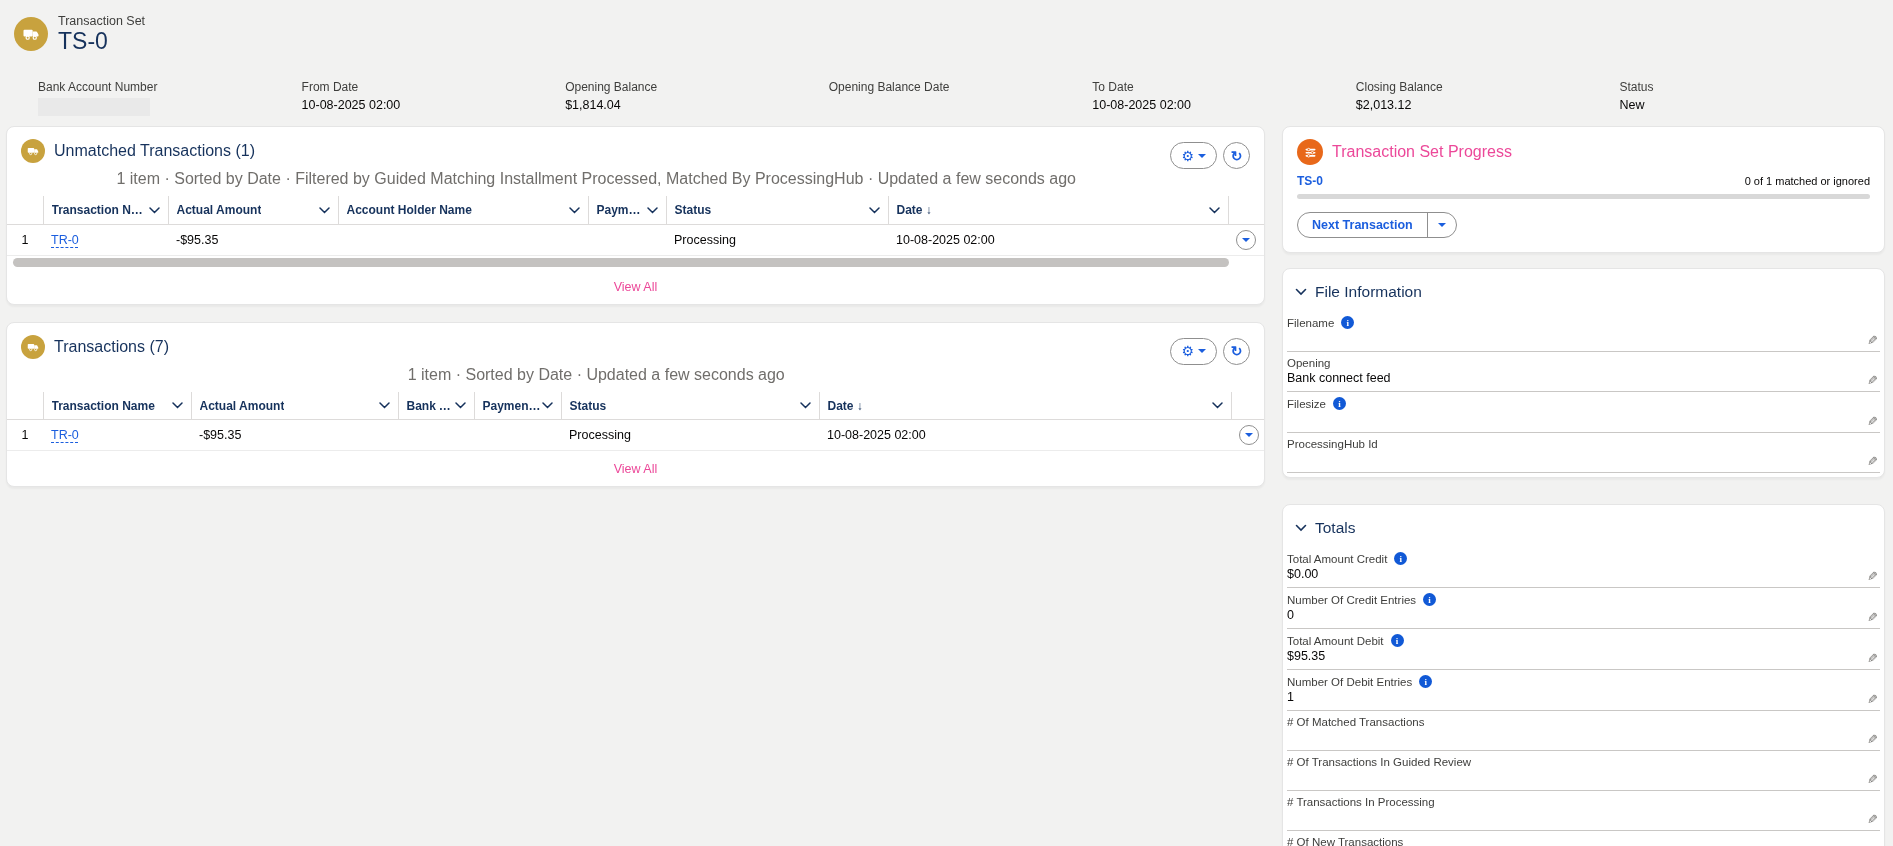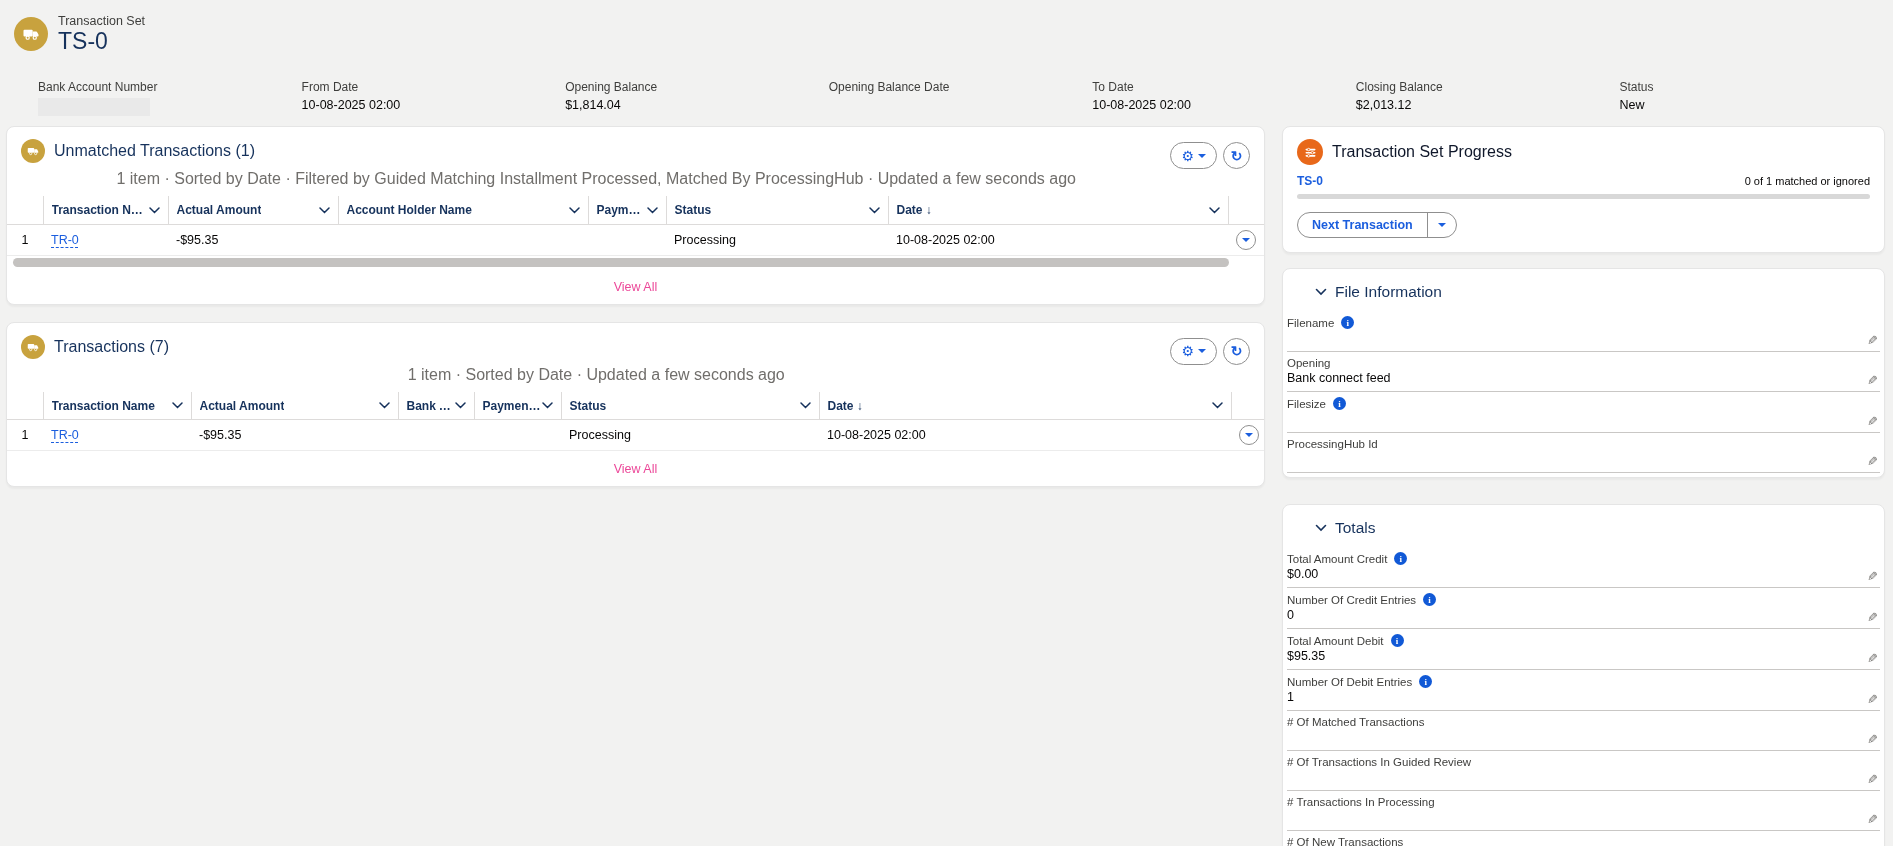--- a/index.html
+++ b/index.html
@@ -69,35 +69,35 @@
   .hscroll .thumb { height:9px; width:98%; background:#c4c2c0; border-radius:5px; }
 
   .view-all { text-align:center; padding:8px 0 9px; }
   .view-all a { color:#ec4899; font-size:12.5px; cursor:pointer; text-decoration:none; }
 
   
   .progress-card { padding:12px 14px 14px; }
   .progress-title-row { display:flex; align-items:center; gap:9px; }
   .progress-icon { width:26px; height:26px; border-radius:50%; background:#e8681a;
     display:flex; align-items:center; justify-content:center; }
-  .progress-title { font-size:16px; color:#0f172a; }
+  .progress-title { font-size:16px; color:#ec4899; }
   .progress-sub { display:flex; align-items:baseline; justify-content:space-between; margin-top:9px; }
   .progress-sub .ts-link { font-size:12px; color:#1b5ede; font-weight:700; cursor:pointer; text-decoration:none; }
   .progress-sub .ratio { font-size:11px; color:#080707; }
   .pbar { height:5px; background:#d8d8d8; border-radius:3px; margin-top:6px; }
   .split-btn { display:inline-flex; margin-top:13px; border:1px solid #8f8f8f; border-radius:15px;
     overflow:hidden; background:#fff; }
   .split-btn .main { padding:5px 14px; font-size:12.5px; font-weight:700; color:#1b5ede;
     border:none; background:none; cursor:pointer; }
   .split-btn .drop { padding:0 10px; border:none; border-left:1px solid #8f8f8f;
     background:none; cursor:pointer; display:flex; align-items:center; }
 
   .section-card { margin-top:15px; padding:10px 0 4px; }
   .section-card.totals { margin-top:26px; }
-  .sec-head { display:flex; align-items:center; gap:8px; padding:4px 12px 10px; cursor:pointer;margin-left:20px; }
+  .sec-head { display:flex; align-items:center; gap:8px; padding:4px 12px 10px; cursor:pointer; }
   .sec-title { font-size:15.5px; color:#16325c; }
   .sec-chev svg { display:block; }
   .f-row { position:relative; margin:0 4px; border-bottom:1px solid #c9c7c5; padding:5px 0 3px; }
   .f-label { font-size:11.5px; color:#3e3e3c; display:flex; align-items:center; gap:7px; }
   .f-value { font-size:12.5px; color:#080707; min-height:17px; margin-top:2px; padding-right:26px; }
   .info-dot { width:13px; height:13px; border-radius:50%; background:#1159d6; color:#fff;
     font-size:9px; font-weight:700; display:inline-flex; align-items:center; justify-content:center;
     font-family:"Liberation Serif", serif; cursor:pointer; }
   .pencil { position:absolute; right:2px; bottom:3px; color:#706e6b; font-size:13px;
     cursor:pointer; transform:scaleX(-1); display:inline-block; }

